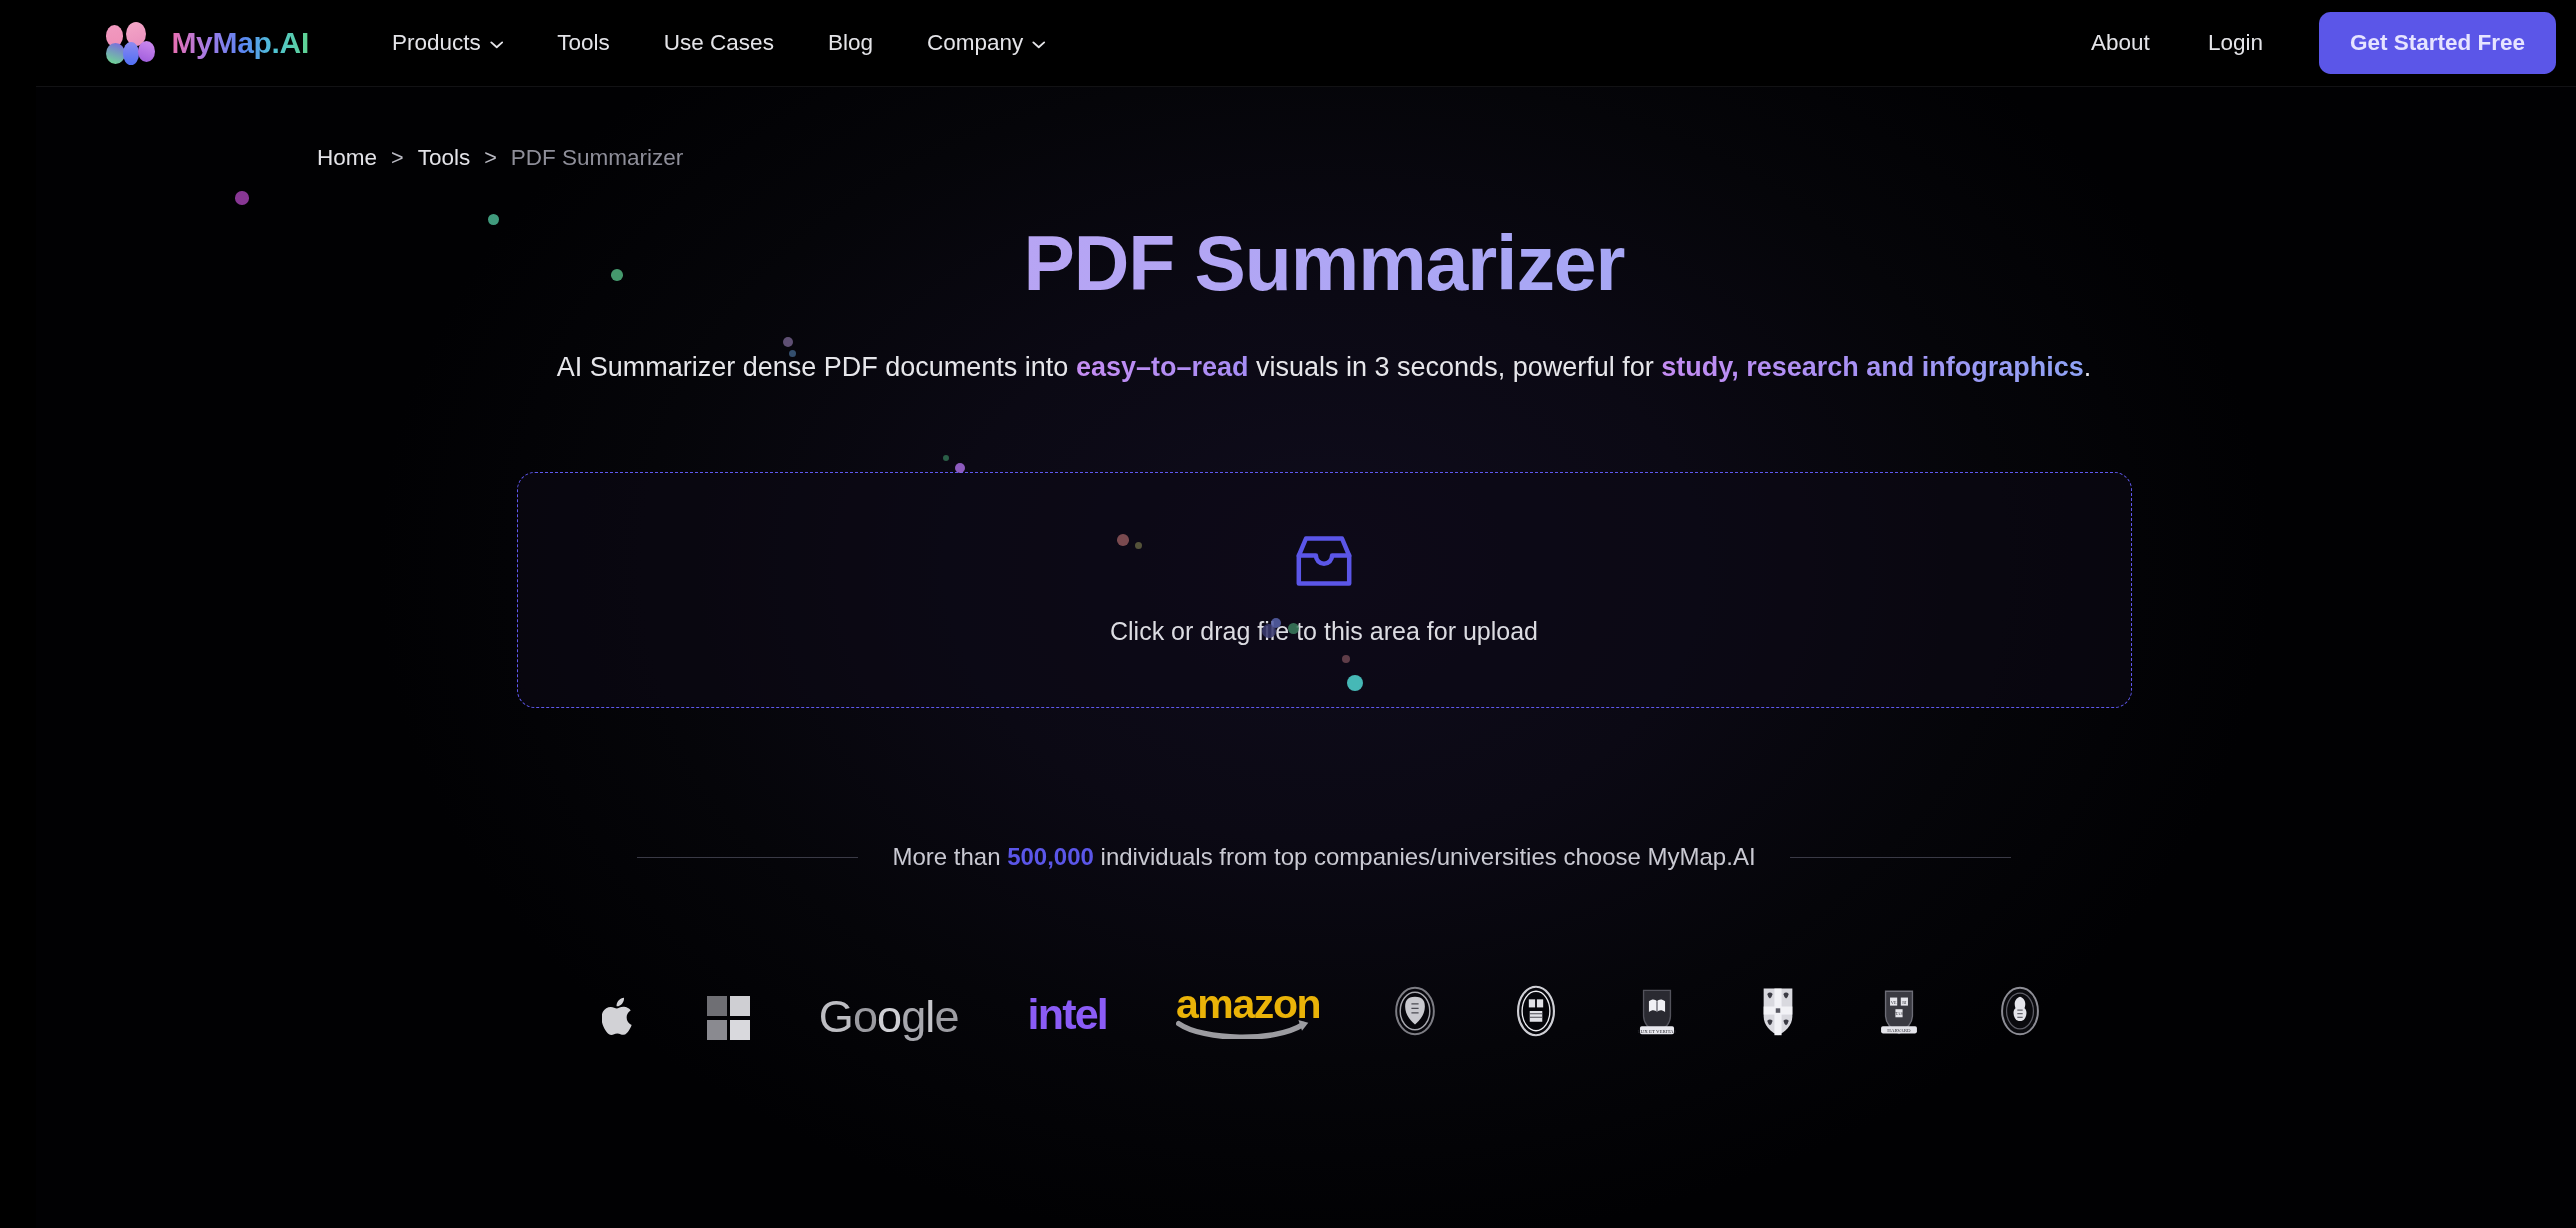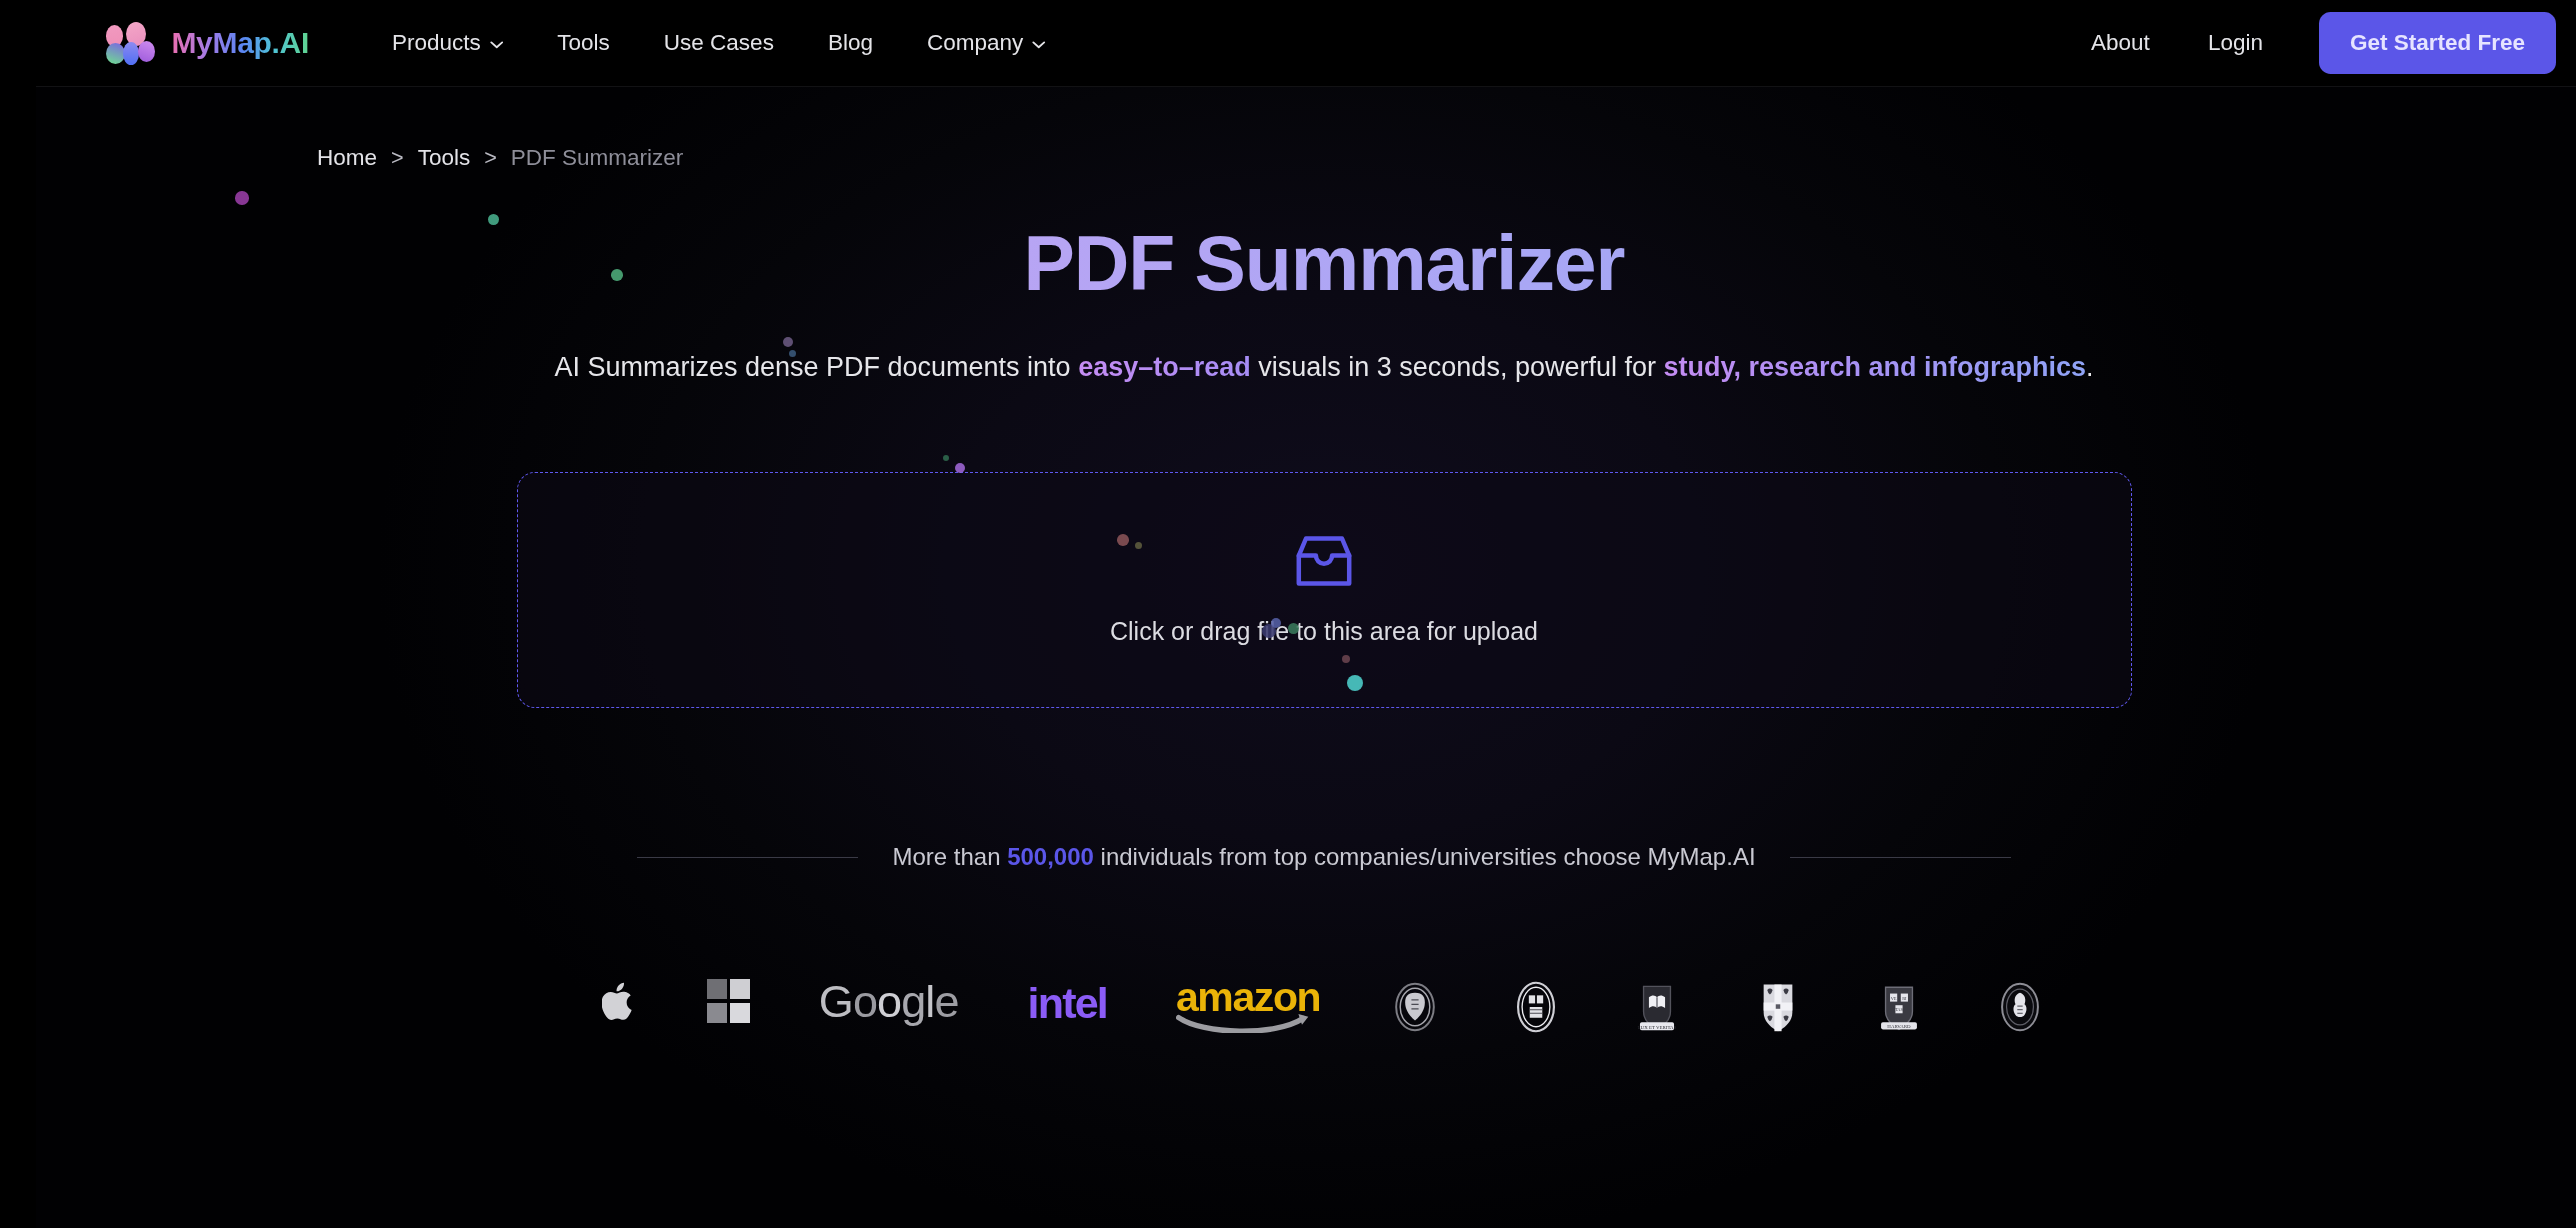--- a/index.html
+++ b/index.html
@@ -226,21 +226,21 @@
     display: flex;
     align-items: center;
     justify-content: center;
     gap: 69px;
     margin-top: 108px;
     padding-bottom: 36px;
   }
   .logo-item {
     height: 60px;
     display: flex;
-    align-items: flex-start;
+    align-items: flex-end;
     justify-content: center;
   }
   .logo-intel {
     font-size: 43px;
     font-weight: 700;
     color: #8b5cf6;
     letter-spacing: -1.8px;
     font-family: "Liberation Sans", sans-serif;
   }
   .logo-amazon {
@@ -369,21 +369,21 @@
     <div class="breadcrumb">
       <span class="bc-item">Home</span>
       <span class="bc-sep">&gt;</span>
       <span class="bc-item">Tools</span>
       <span class="bc-sep">&gt;</span>
       <span class="bc-item current">PDF Summarizer</span>
     </div>
 
     <h1 class="hero-title">PDF Summarizer</h1>
 
-    <p class="hero-sub"><span>AI Summarizes dense PDF documents into </span><span class="hl-purple">easy–to–read</span><span> visuals in 3 seconds, powerful for </span><span class="hl-gradient">study, research and infographics</span><span>.</span></p>
+    <p class="hero-sub"><span>AI Summarizer dense PDF documents into </span><span class="hl-purple">easy–to–read</span><span> visuals in 3 seconds, powerful for </span><span class="hl-gradient">study, research and infographics</span><span>.</span></p>
 
     <div class="dropzone-wrap">
       <div class="dropzone">
         <span class="dz-icon">
           <svg width="60" height="54" viewBox="0 0 66 60" fill="none">
             <path d="M5 24 L13 5 H53 L61 24" stroke="#5b56e8" stroke-width="5" stroke-linecap="round" stroke-linejoin="round"></path>
             <path d="M5 24 H24 a9 9 0 0 0 18 0 H61 V55 H5 Z" stroke="#5b56e8" stroke-width="5" stroke-linecap="round" stroke-linejoin="round" fill="none"></path>
           </svg>
         </span>
         <span class="dz-text">Click or drag file to this area for upload</span>

